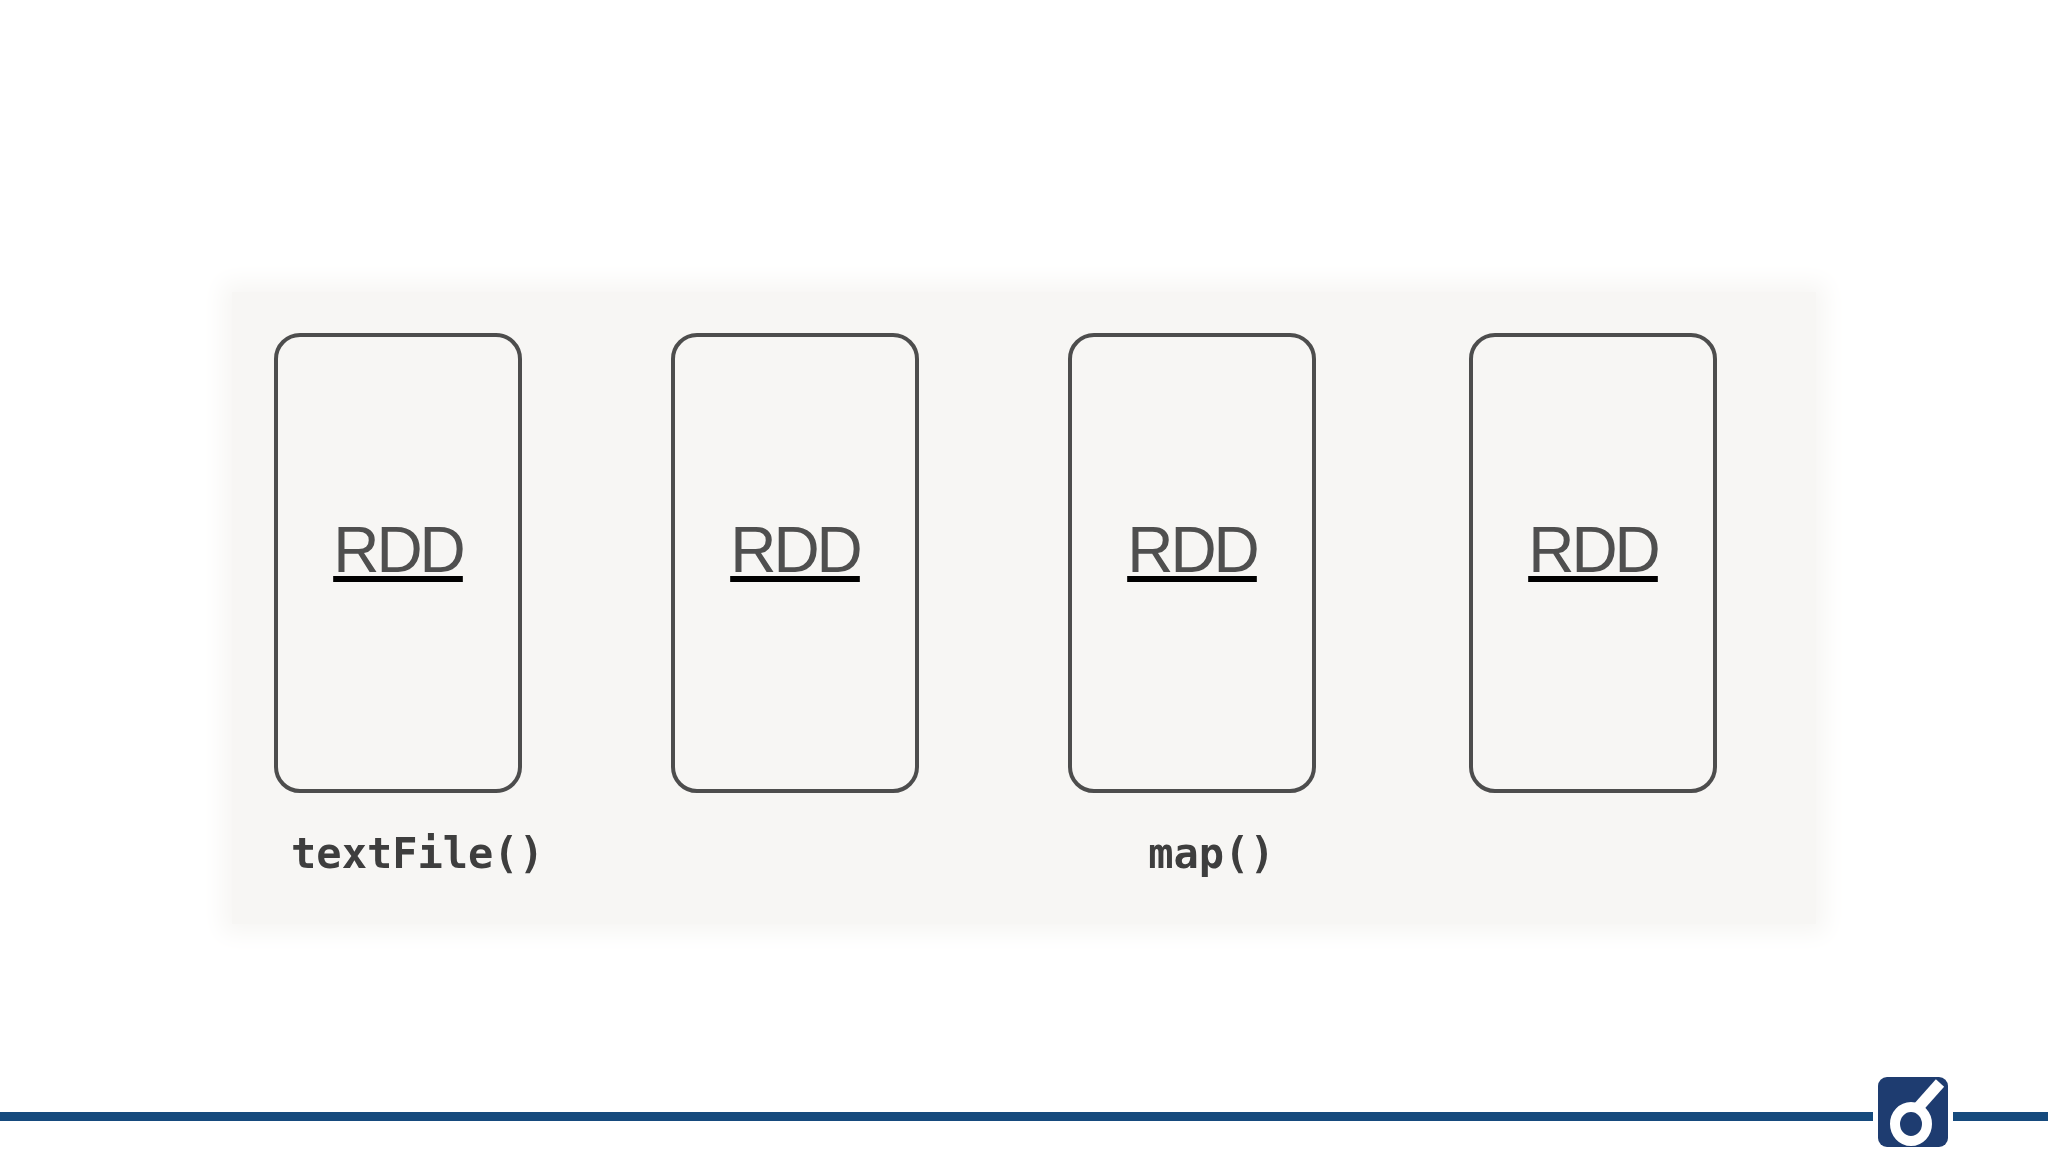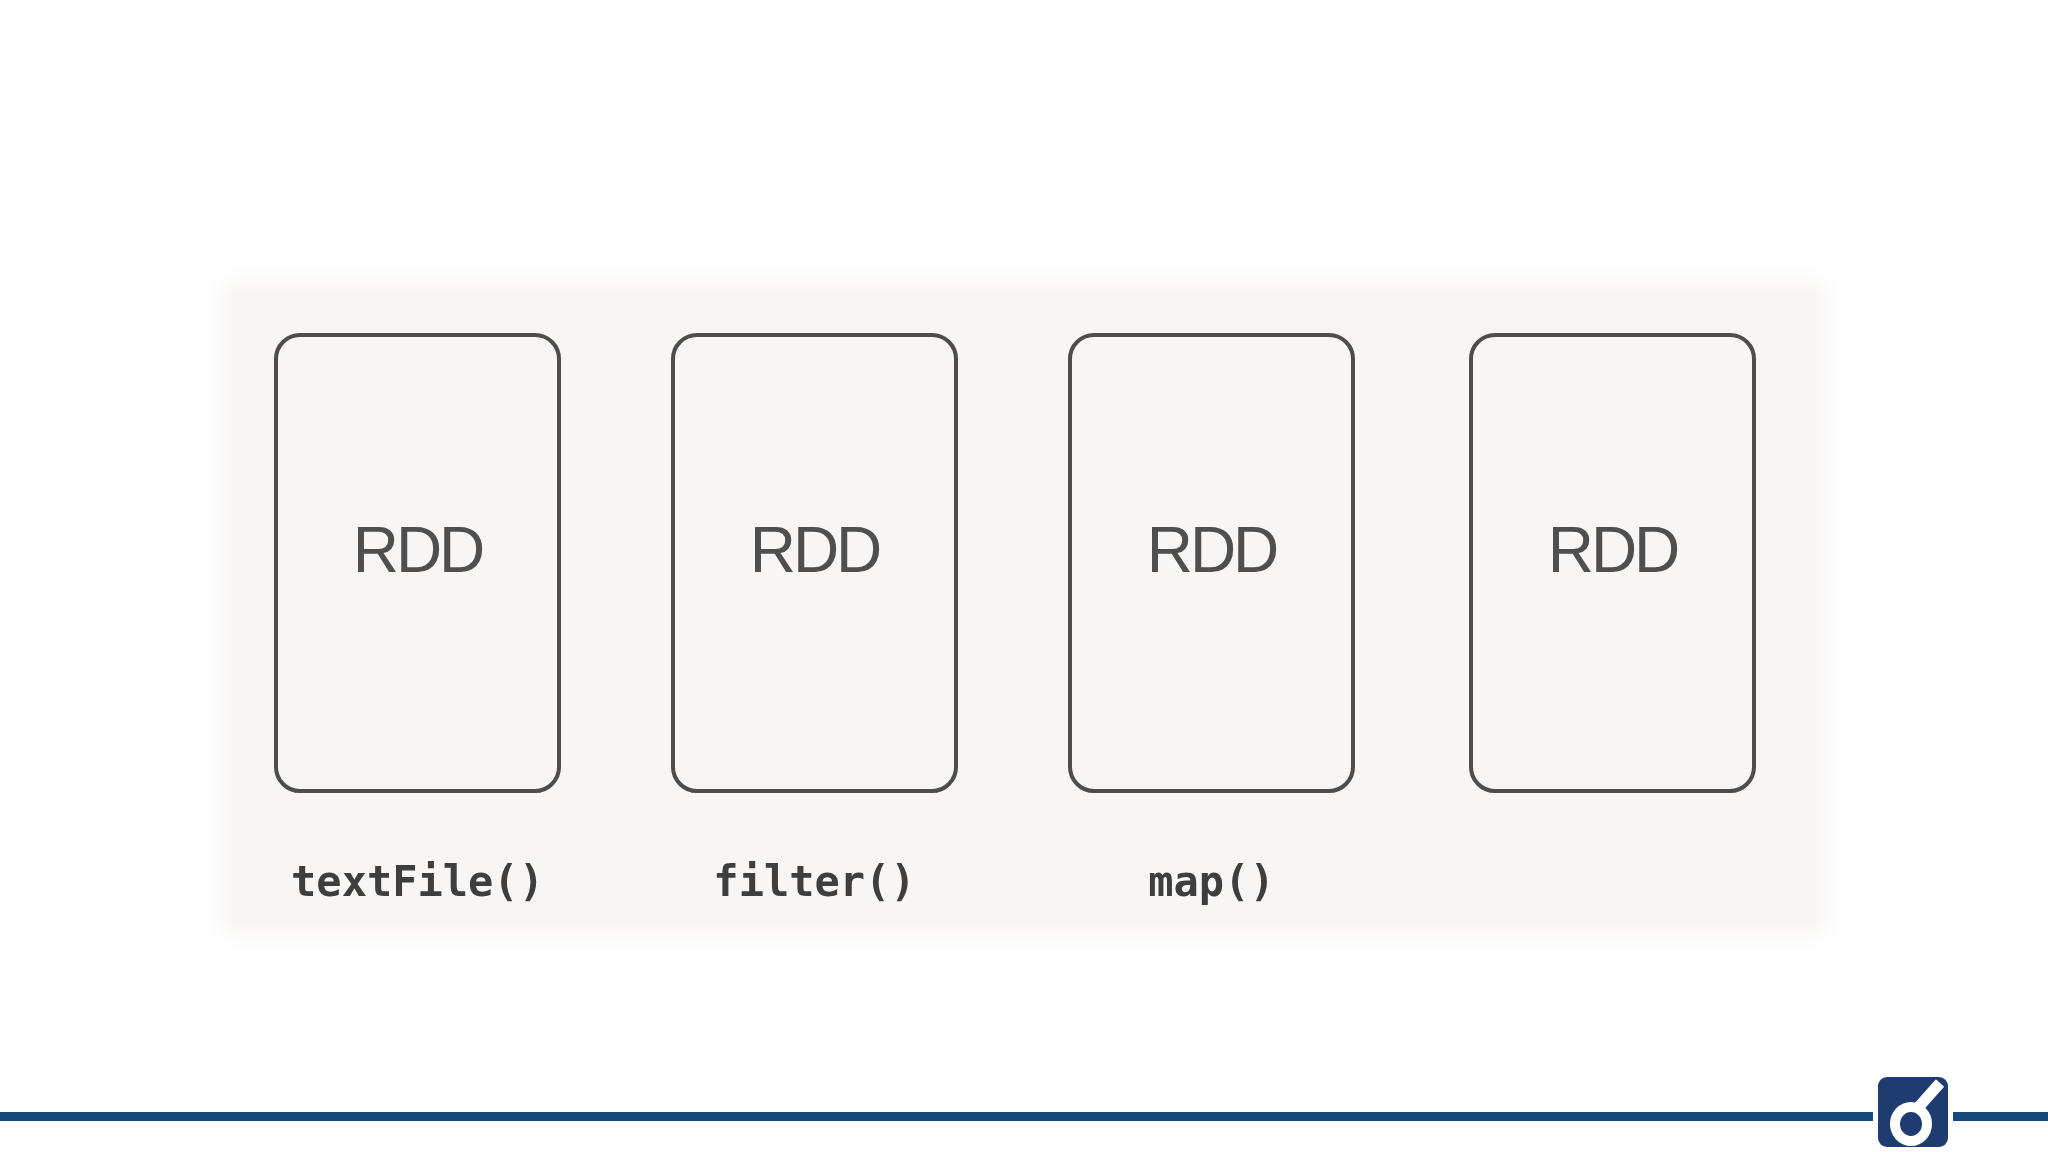--- a/index.html
+++ b/index.html
@@ -31,40 +31,41 @@
     background: var(--panel-bg);
     box-shadow: 0 0 22px 10px var(--panel-bg);
   }
   .stage {
     position: absolute;
     top: 333px;
     width: 287px;
     text-align: center;
   }
   .rdd-box {
-    width: 287px;
+    width: 248px;
     height: 460px;
     border: 4px solid var(--box-border);
     border-radius: 26px;
     background: transparent;
     display: flex;
     align-items: center;
     justify-content: center;
+    text-decoration: underline;
   }
   .rdd-label {
     font-family: "Liberation Sans", sans-serif;
     font-size: 64px;
     font-weight: 400;
     letter-spacing: -3px;
     color: var(--box-text);
     padding-bottom: 26px;
   }
   .op-label {
     display: inline-block;
-    margin-top: 64px;
+    margin-top: 36px;
     font-family: "DejaVu Sans Mono", monospace;
     font-size: 42px;
     font-weight: bold;
     color: var(--op-text);
     white-space: nowrap;
   }
   .footer-rule {
     position: absolute;
     left: 0;
     top: 1112px;
@@ -98,21 +99,20 @@
     <div class="rdd-box">
       <span class="rdd-label">RDD</span>
     </div>
     <span class="op-label">textFile()</span>
   </div>
 
   <div class="stage" style="left:671px">
     <div class="rdd-box">
       <span class="rdd-label">RDD</span>
     </div>
-    <span class="op-label">filter()</span>
   </div>
 
   <div class="stage" style="left:1068px">
     <div class="rdd-box">
       <span class="rdd-label">RDD</span>
     </div>
     <span class="op-label">map()</span>
   </div>
 
   <div class="stage" style="left:1469px">

